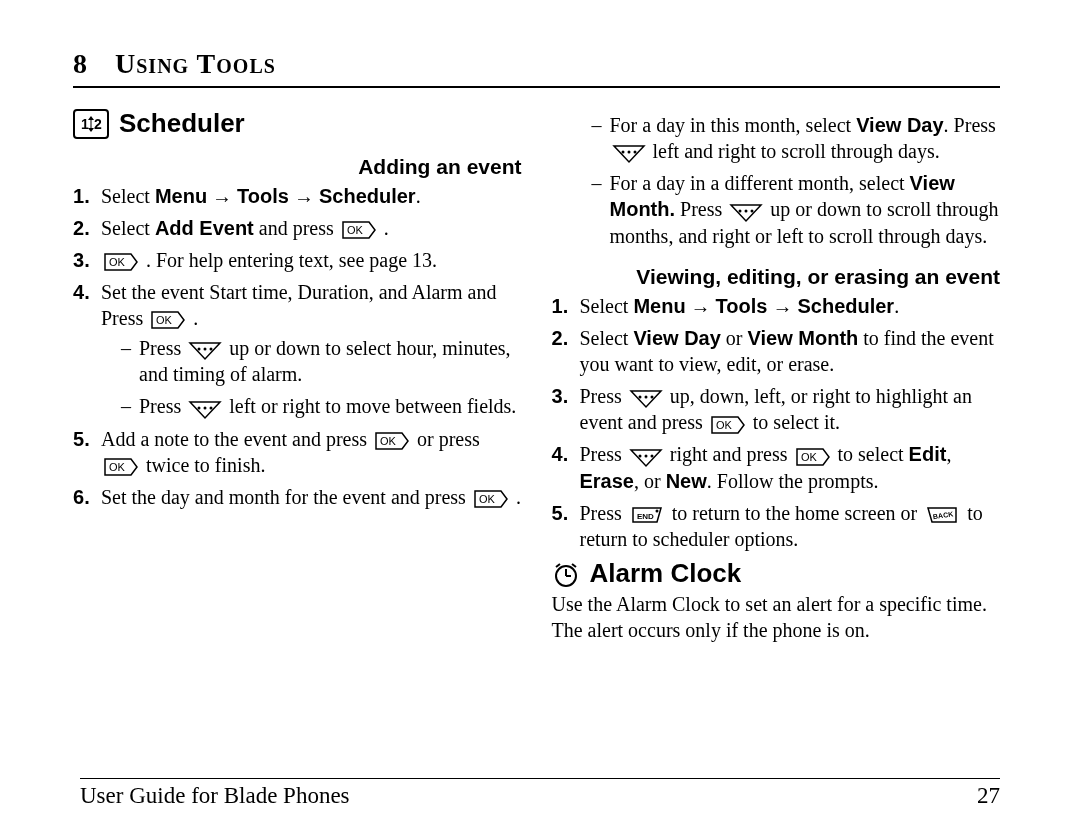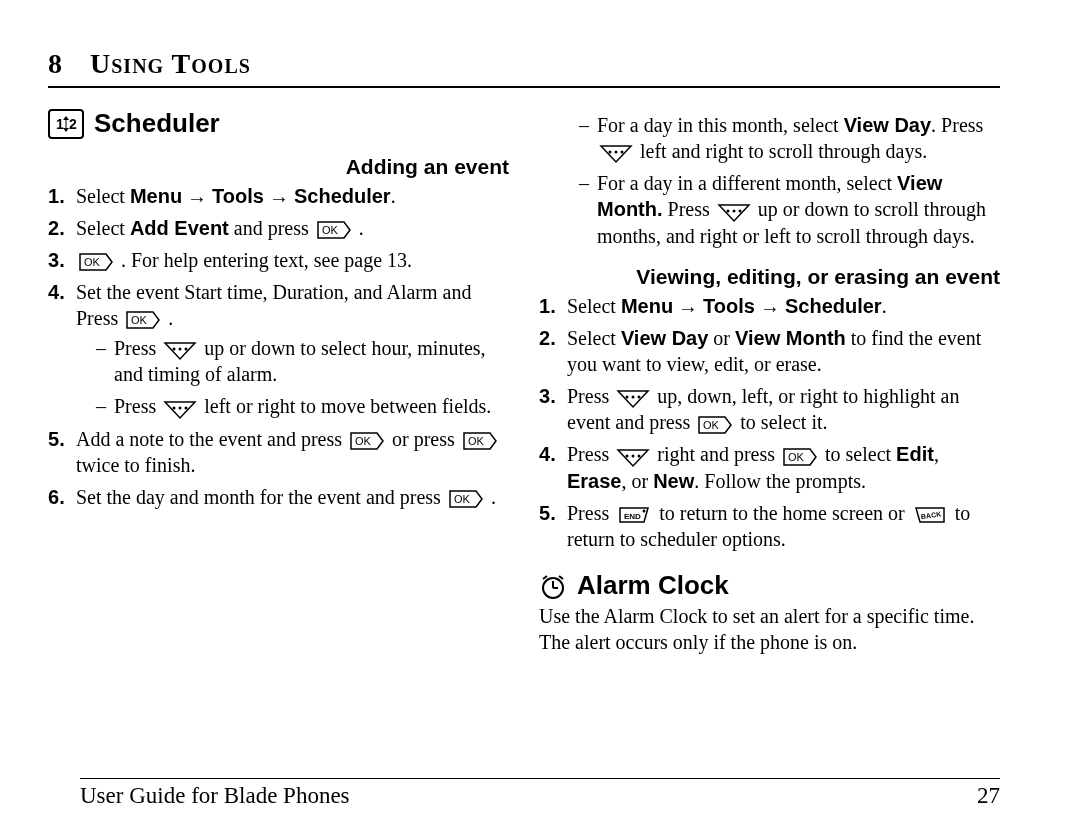--- a/index.html
+++ b/index.html
@@ -7,21 +7,21 @@
     padding: 0;
     font-family: "Times New Roman", Times, serif;
     font-size: 20px;
     color: #000;
     background: #fff;
     width: 1080px;
     height: 839px;
     box-sizing: border-box;
   }
   .page {
-    padding: 48px 80px 30px 48px;
+    padding: 48px 80px 30px 73px;
     box-sizing: border-box;
     height: 100%;
     position: relative;
   }
   .chapter-head {
     font-family: "Times New Roman", Times, serif;
     font-size: 28px;
     font-weight: bold;
     border-bottom: 2px solid #000;
     padding-bottom: 6px;
@@ -279,21 +279,21 @@
                 <polygon points="4,4 32,4 28,18 4,18" fill="none" stroke="#000" stroke-width="1.5"></polygon>
                 <text x="8" y="15" font-size="8" font-family="Arial" font-weight="bold">END</text>
                 <circle cx="28" cy="7" r="1.5" fill="#000"></circle>
               </svg></span><span> to return to the home screen or </span><span class="back-btn"><svg class="inline" width="36" height="22">
                 <polygon points="4,4 32,4 32,18 8,18" fill="none" stroke="#000" stroke-width="1.5"></polygon>
                 <text x="9" y="14" font-size="7" font-family="Arial" font-weight="bold" transform="rotate(-8 18 12)">BACK</text>
               </svg></span><span> to return to scheduler options.</span>
         </li>
       </ol>
 
-      <div class="h2" style="margin-top:18px;">
+      <div class="h2" style="margin-top:6px;">
         <span>
           <svg class="inline" width="28" height="28" viewBox="0 0 28 28">
             <circle cx="14" cy="15" r="10" fill="none" stroke="#000" stroke-width="2"></circle>
             <line x1="14" y1="15" x2="14" y2="8" stroke="#000" stroke-width="2"></line>
             <line x1="14" y1="15" x2="19" y2="15" stroke="#000" stroke-width="2"></line>
             <line x1="4" y1="6" x2="8" y2="3" stroke="#000" stroke-width="2"></line>
             <line x1="24" y1="6" x2="20" y2="3" stroke="#000" stroke-width="2"></line>
           </svg>
         </span>
         <span>Alarm Clock</span>

